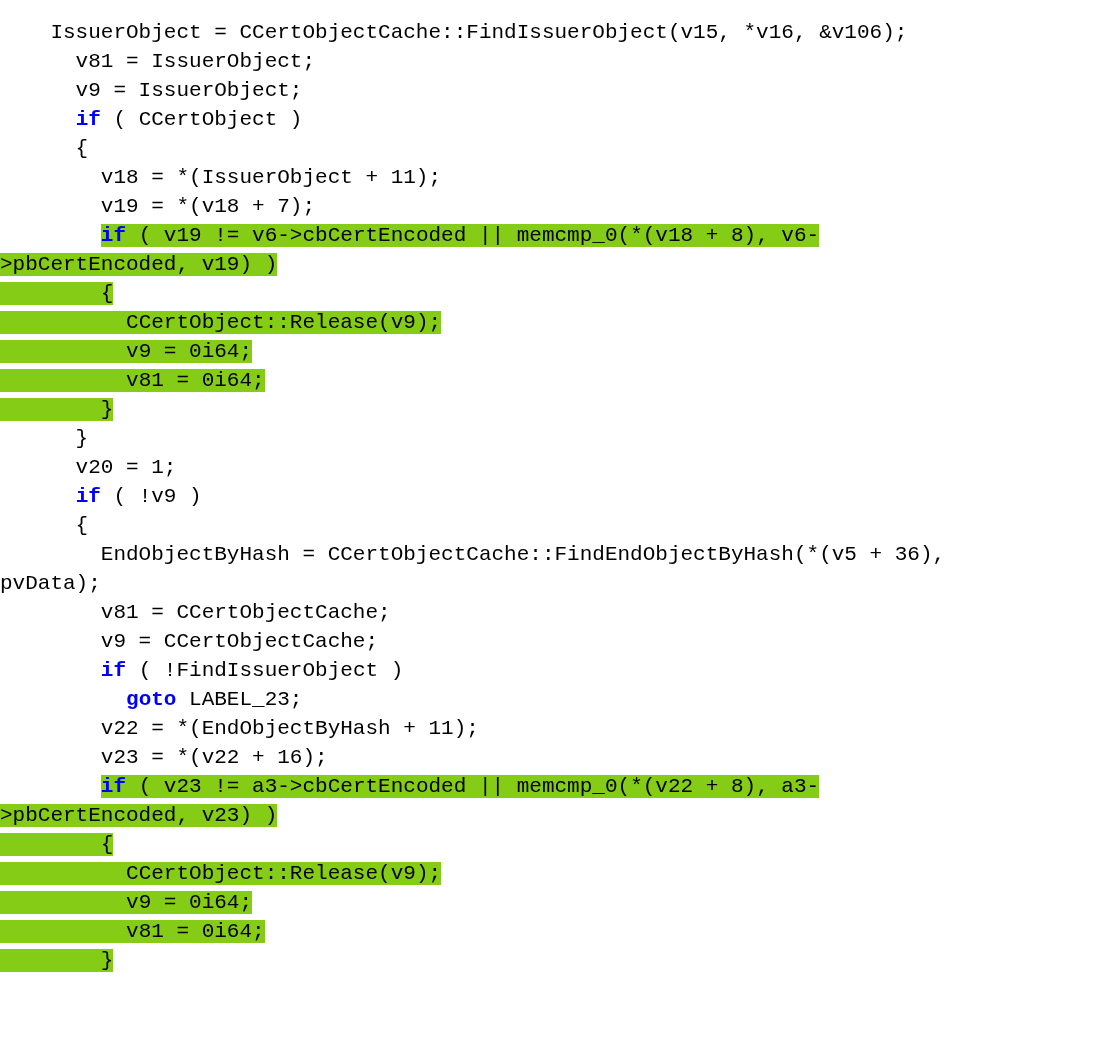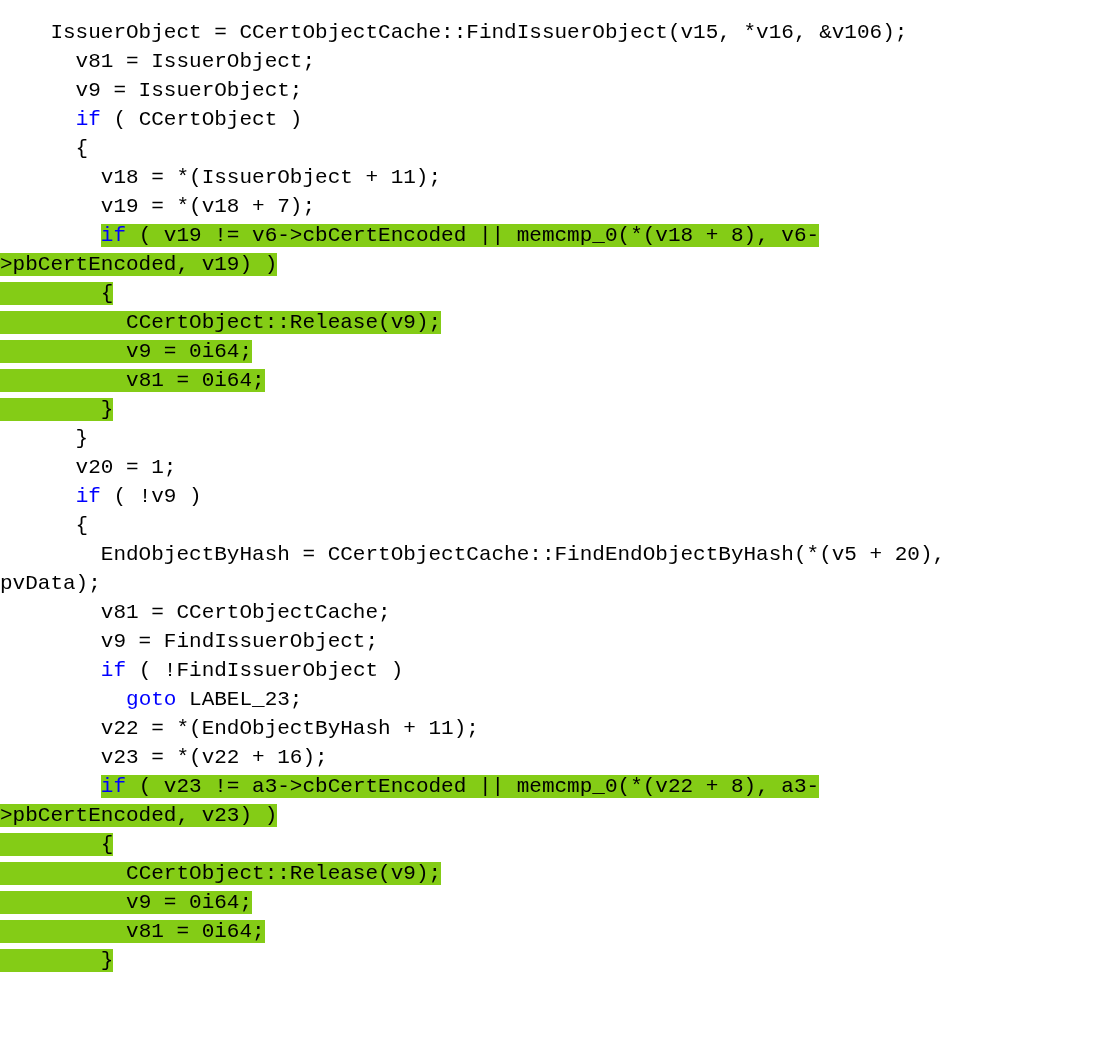--- a/index.html
+++ b/index.html
@@ -9,21 +9,21 @@
   }
   pre.code {
     font-family: Consolas, "Courier New", monospace;
     font-size: 21px;
     line-height: 29px;
     white-space: pre;
     margin: 0;
     padding: 18px 0 0 0;
     color: #000000;
   }
-  .kw { color: #0000ff; }
+  .kw { color: #0000ff; font-weight: bold; }
   .hl { background: #84cc16; }
 </style>
 </head>
 <body>
 
 <pre class="code"><span>    IssuerObject = CCertObjectCache::FindIssuerObject(v15, *v16, &amp;v106);</span>
 <span>      v81 = IssuerObject;</span>
 <span>      v9 = IssuerObject;</span>
 <span><span>      </span><span class="kw">if</span><span> ( CCertObject )</span></span>
 <span>      {</span>
@@ -33,24 +33,24 @@
 <span><span class="hl">&gt;pbCertEncoded, v19) )</span></span>
 <span><span class="hl">        {</span></span>
 <span><span class="hl">          </span><span class="hl">CCertObject::Release(v9);</span></span>
 <span><span class="hl">          </span><span class="hl">v9 = 0i64;</span></span>
 <span><span class="hl">          </span><span class="hl">v81 = 0i64;</span></span>
 <span><span class="hl">        }</span></span>
 <span>      }</span>
 <span>      v20 = 1;</span>
 <span><span>      </span><span class="kw">if</span><span> ( !v9 )</span></span>
 <span>      {</span>
-<span>        EndObjectByHash = CCertObjectCache::FindEndObjectByHash(*(v5 + 20), </span>
+<span>        EndObjectByHash = CCertObjectCache::FindEndObjectByHash(*(v5 + 36), </span>
 <span>pvData);</span>
 <span>        v81 = CCertObjectCache;</span>
-<span>        v9 = FindIssuerObject;</span>
+<span>        v9 = CCertObjectCache;</span>
 <span><span>        </span><span class="kw">if</span><span> ( !FindIssuerObject )</span></span>
 <span><span>          </span><span class="kw">goto</span><span> LABEL_23;</span></span>
 <span>        v22 = *(EndObjectByHash + 11);</span>
 <span>        v23 = *(v22 + 16);</span>
 <span><span>        </span><span class="hl"><span class="kw">if</span><span> ( v23 != a3-&gt;cbCertEncoded || memcmp_0(*(v22 + 8), a3-</span></span></span>
 <span><span class="hl">&gt;pbCertEncoded, v23) )</span></span>
 <span><span class="hl">        {</span></span>
 <span><span class="hl">          </span><span class="hl">CCertObject::Release(v9);</span></span>
 <span><span class="hl">          </span><span class="hl">v9 = 0i64;</span></span>
 <span><span class="hl">          </span><span class="hl">v81 = 0i64;</span></span>

